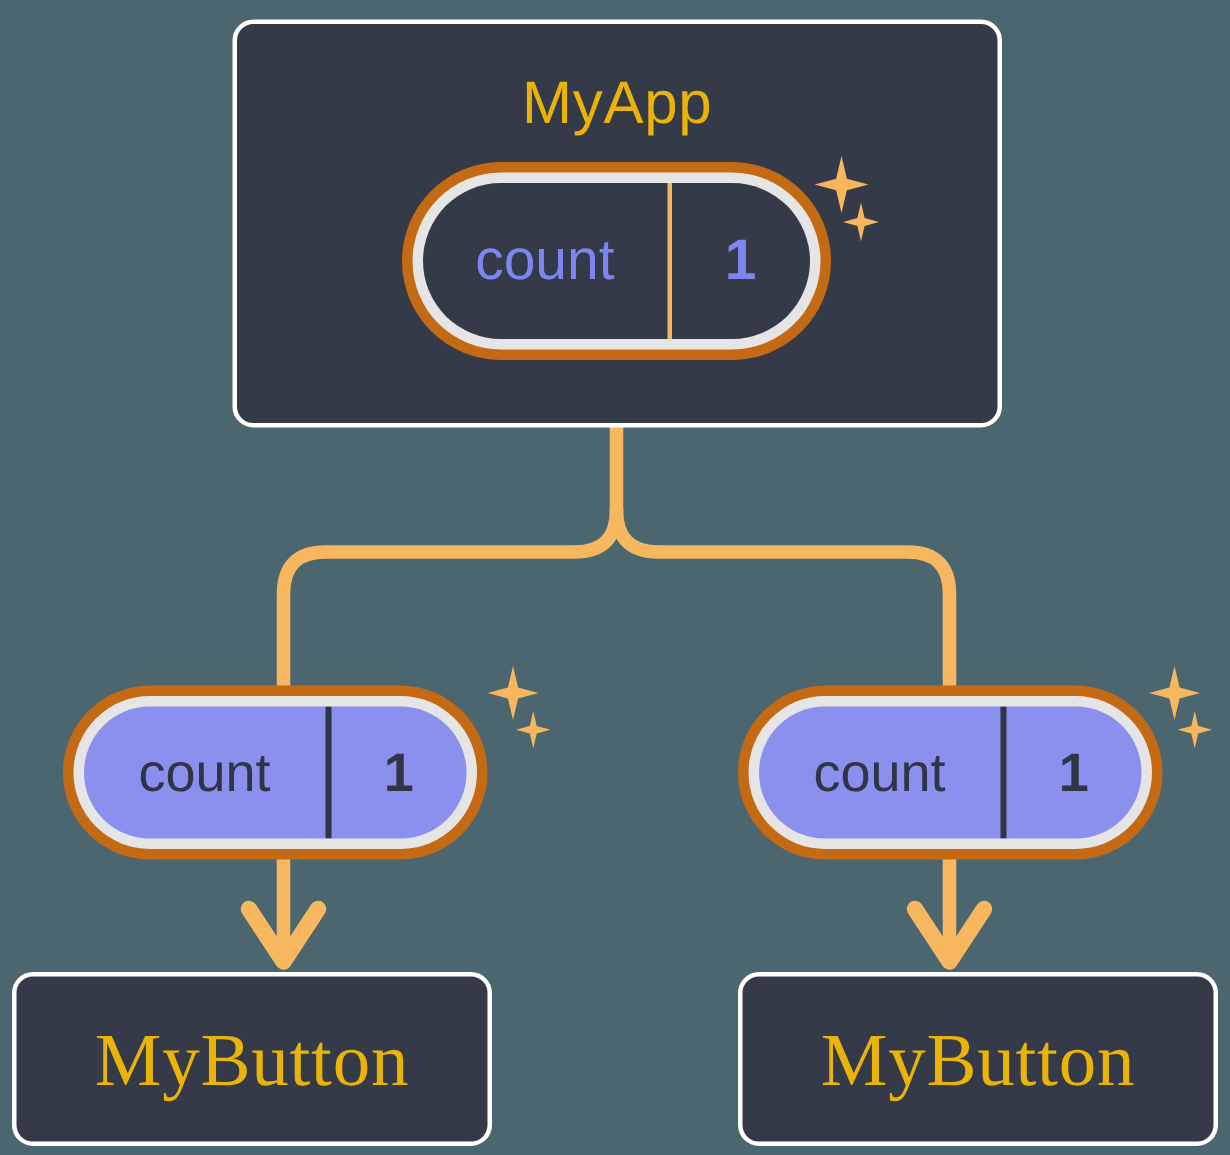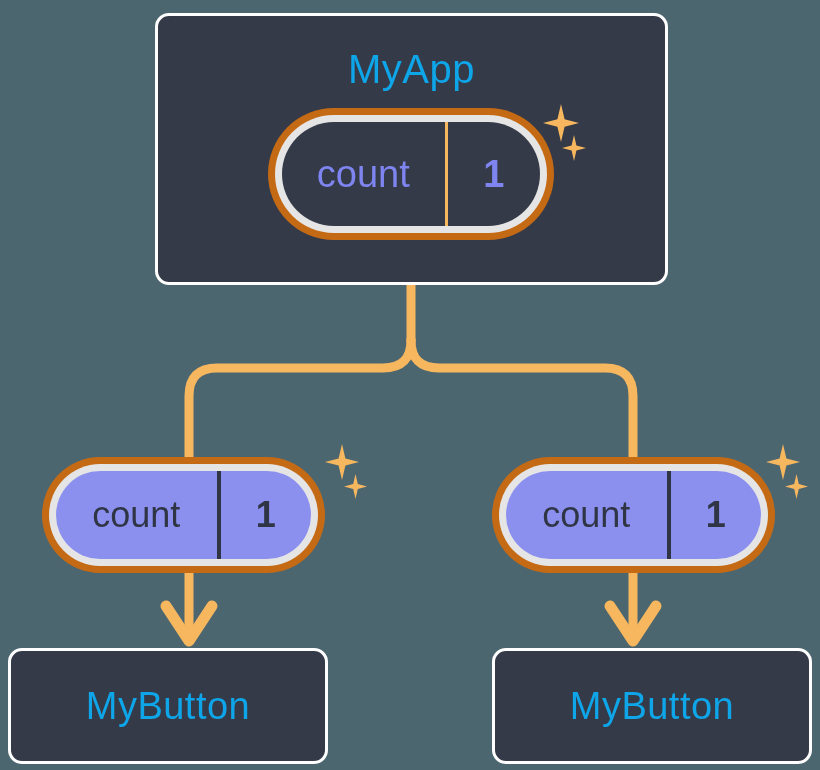--- a/index.html
+++ b/index.html
@@ -46,21 +46,21 @@
 
   #node-myapp {
     left: 155px;
     top: 13px;
     width: 513px;
     height: 272px;
     justify-content: flex-start;
   }
 
   .comp-title {
-    color: #0ea5e9;
+    color: #eab308;
     font-size: 40px;
     font-weight: 400;
     letter-spacing: 0.5px;
     line-height: 1;
     white-space: nowrap;
   }
   #node-myapp .comp-title { margin-top: 33px; }
 
   .btn-card {
     position: absolute;
@@ -68,21 +68,21 @@
     box-sizing: border-box;
     background: #343a48;
     border: 3px solid #ffffff;
     border-radius: 14px;
     display: flex;
     align-items: center;
     justify-content: center;
   }
   #node-button-left  { left: 8px;  top: 648px; width: 320px; height: 116px; }
   #node-button-right { left: 492px; top: 648px; width: 320px; height: 116px; }
-  .btn-card .comp-title { font-size: 38px; }
+  .btn-card .comp-title { font-size: 50px; font-family: Liberation Serif, serif; }
 
   
   .pill {
     position: absolute;
     z-index: 3;
     box-sizing: border-box;
     border-radius: 999px;
     
     background: #c56a14;
     padding: 7px;

